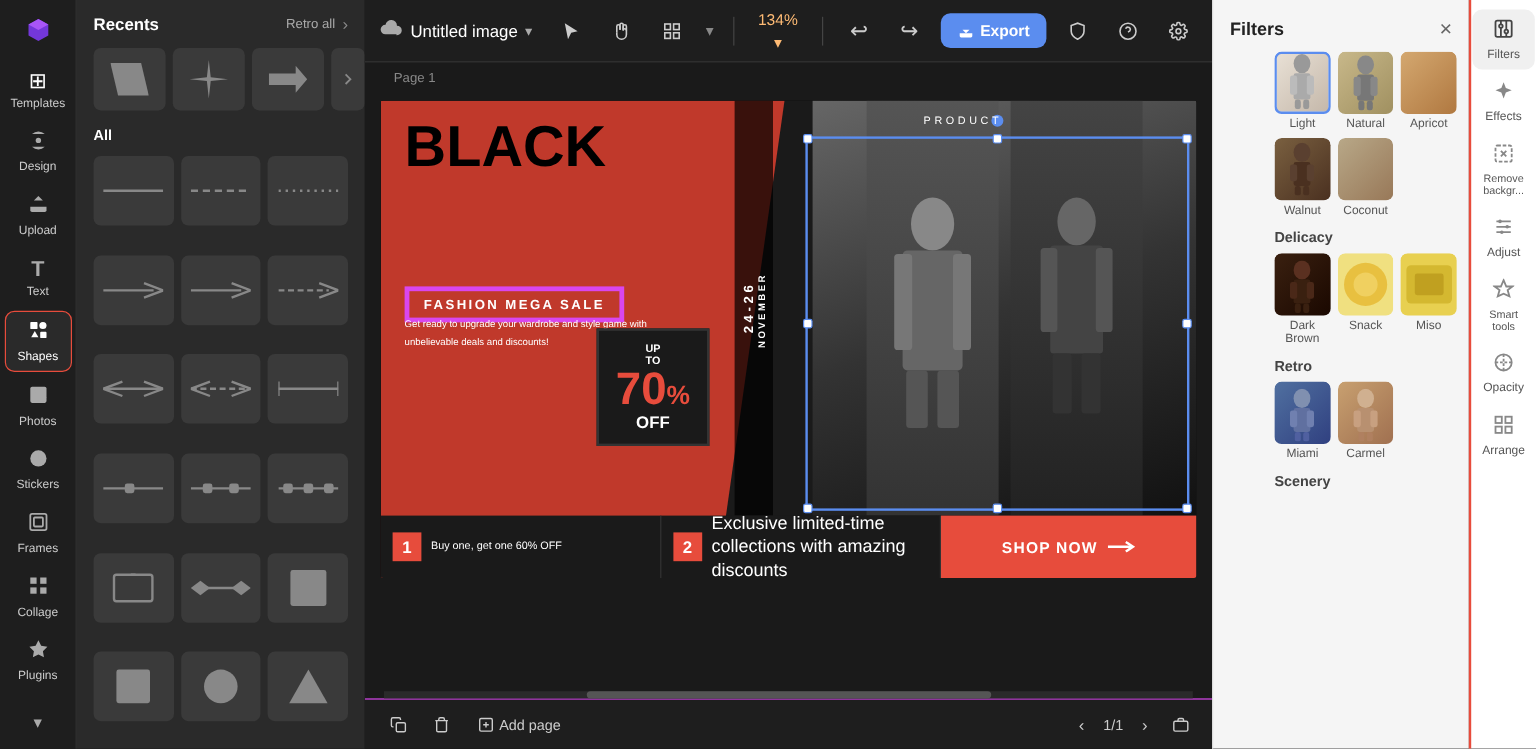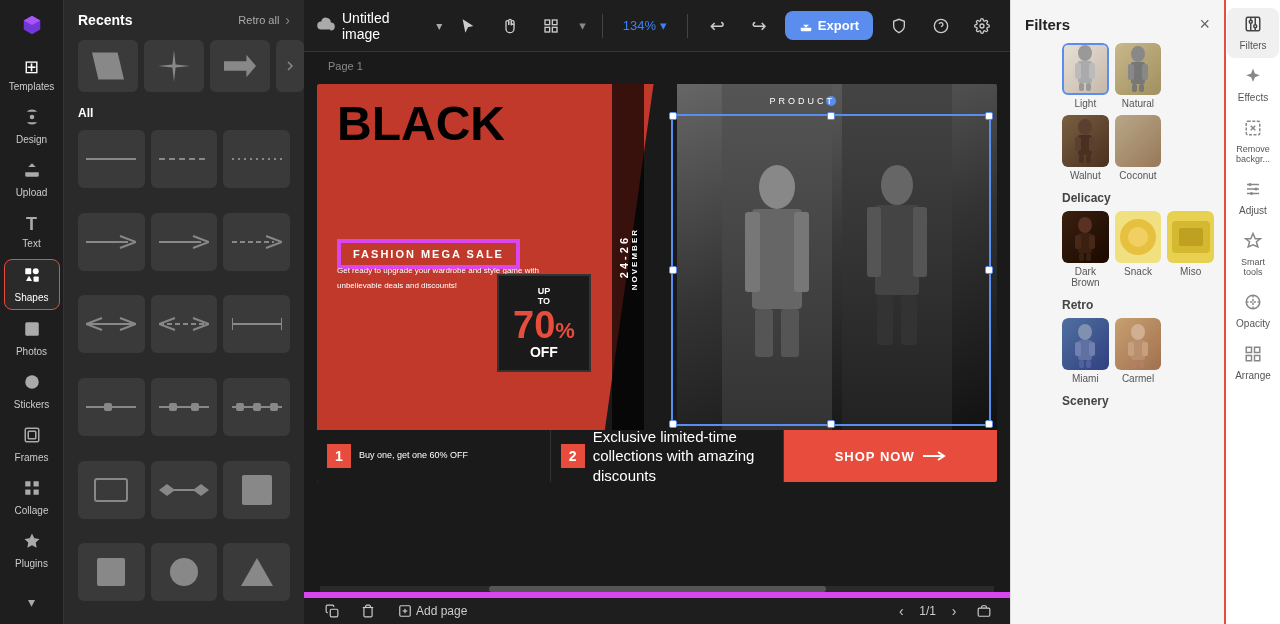--- a/index.html
+++ b/index.html
@@ -144,25 +144,26 @@
       display: flex;
       align-items: center;
       justify-content: center;
     }
     .zoom-display {
       display: flex;
       align-items: center;
       gap: 4px;
       background: none;
       border: none;
-      color: #3b82f6;
+      color: #fdba74;
       font-size: 13px;
       cursor: pointer;
       padding: 4px 6px;
       border-radius: 5px;
+      flex-direction: column;
     }
     .export-btn {
       background: #5b8def;
       color: #fff;
       border: none;
       border-radius: 8px;
       padding: 7px 14px;
       font-size: 13px;
       font-weight: 600;
       cursor: pointer;
@@ -266,23 +267,23 @@
       color: #ccc;
       cursor: pointer;
       display: flex;
       align-items: center;
       justify-content: center;
       font-size: 14px;
     }
 
     
     .canvas-bottom {
-      height: 32px;
+      height: 42px;
       background: #1e1e1e;
-      border-top: 6px solid #d946ef;
+      border-top: 1px solid #d946ef;
       display: flex;
       align-items: center;
       padding: 0 14px;
       gap: 8px;
       flex-shrink: 0;
     }
     .bottom-icon-btn {
       width: 28px;
       height: 28px;
       border-radius: 5px;
@@ -972,20 +973,26 @@
                 <rect x="7" y="16" width="14" height="22" rx="2" fill="#777"></rect>
                 <rect x="4" y="18" width="6" height="16" rx="2" fill="#888"></rect>
                 <rect x="18" y="18" width="6" height="16" rx="2" fill="#888"></rect>
                 <rect x="8" y="38" width="5" height="8" rx="2" fill="#777"></rect>
                 <rect x="15" y="38" width="5" height="8" rx="2" fill="#777"></rect>
               </svg>
           </div>
         </div>
         <span class="filter-label">Natural</span>
       </div>
+      <div class="filter-item">
+        <div class="filter-thumb ft-apricot">
+          <div style="height:100%;background:linear-gradient(135deg,#d4a870,#b07840);"></div>
+        </div>
+        <span class="filter-label">Apricot</span>
+      </div>
     </div>
 
     <div class="filter-grid" style="margin-top:6px;">
       <div class="filter-item">
         <div class="filter-thumb ft-walnut">
           <div style="height:100%;background:linear-gradient(135deg,#7a6040,#4a3020);display:flex;align-items:center;justify-content:center;">
             <svg width="26" height="44" viewBox="0 0 26 44">
                 <ellipse cx="13" cy="8" rx="7" ry="8" fill="#5a4030"></ellipse>
                 <rect x="6" y="16" width="14" height="20" rx="2" fill="#4a3020"></rect>
                 <rect x="3" y="18" width="6" height="14" rx="2" fill="#5a4030"></rect>

